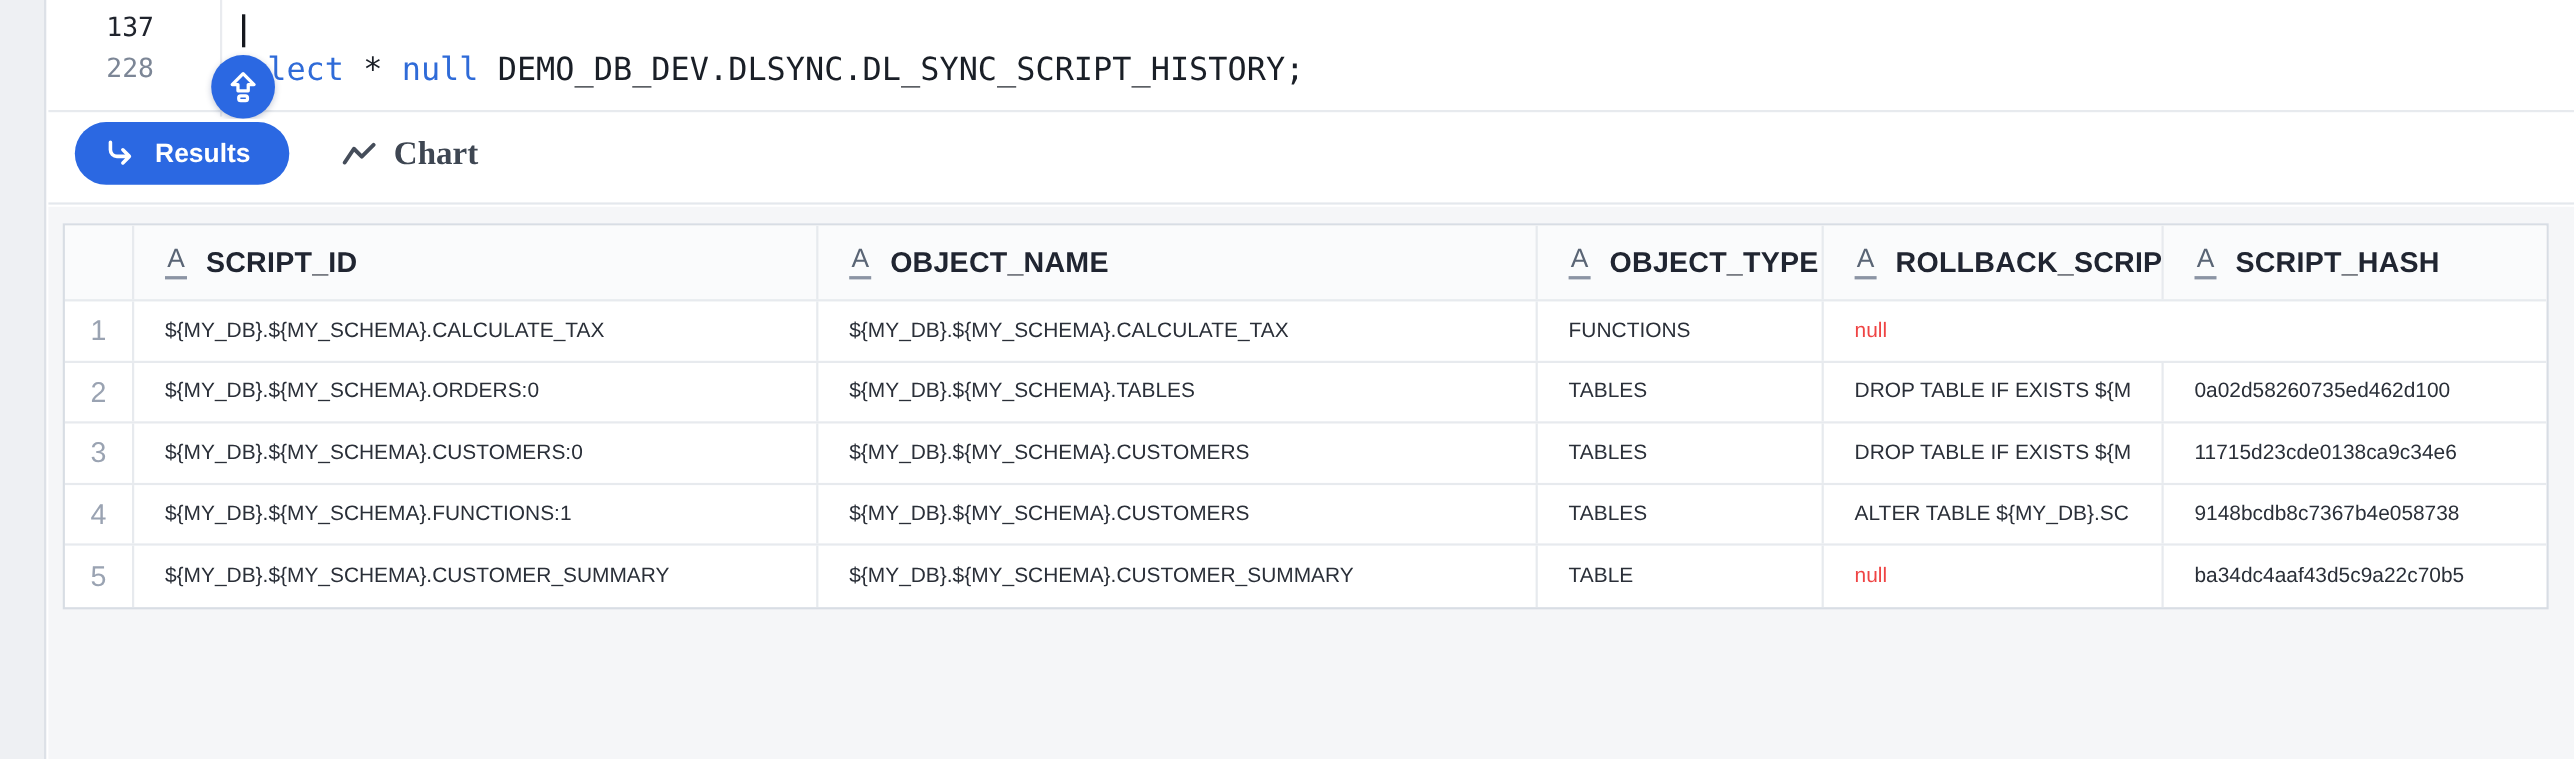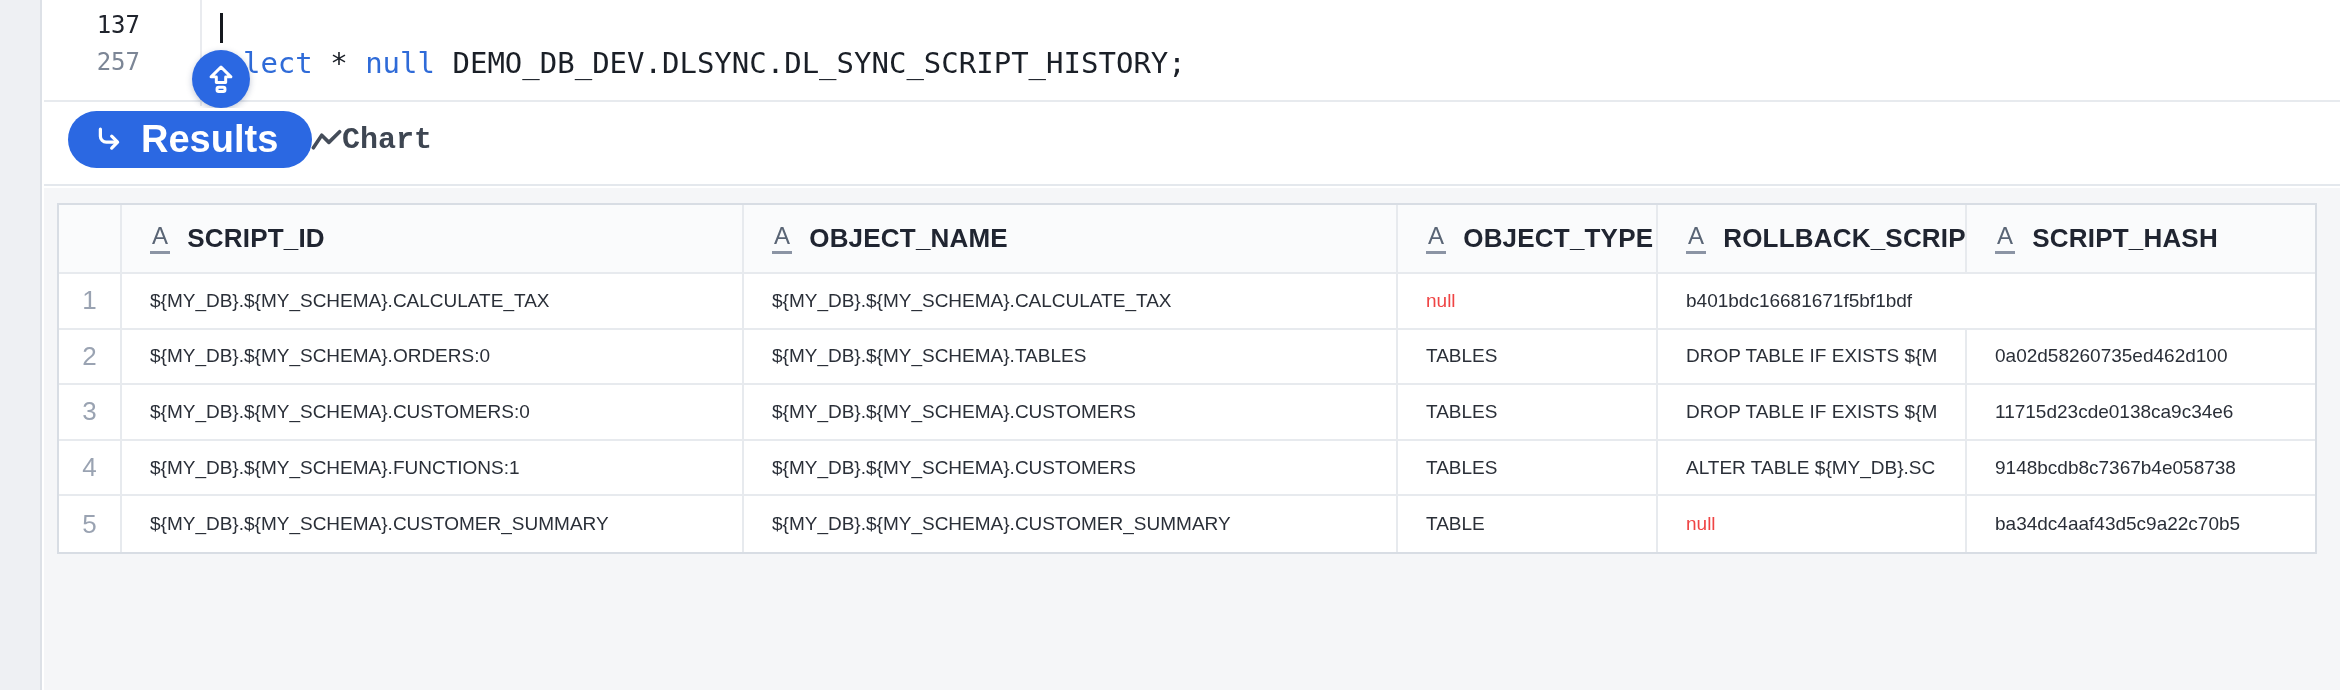--- a/index.html
+++ b/index.html
@@ -45,27 +45,27 @@
   }
   
   .toolbar{
     position:absolute;left:44px;top:108px;right:0;height:78px;
     background:#ffffff;border-bottom:2px solid #e4e8ed;box-sizing:border-box;
   }
   .results-pill{
     position:absolute;left:24px;top:3px;height:57px;min-width:195px;
     background:#2b68e2;border:none;border-radius:29px;
     display:flex;align-items:center;gap:17px;padding:0 34px 0 26px;box-sizing:border-box;
-    color:#ffffff;font-size:38px;font-weight:700;font-family:"Liberation Sans",sans-serif;
+    color:#ffffff;font-size:24px;font-weight:700;font-family:"Liberation Sans",sans-serif;
     cursor:pointer;
   }
   .chart-tab{
     position:absolute;left:255px;top:3px;height:57px;background:transparent;border:none;
-    display:flex;align-items:center;padding:0 12px;
-    color:#3e4652;font-size:30px;font-weight:700;font-family:Liberation Mono, monospace;
+    display:flex;align-items:center;gap:16px;padding:0 12px;
+    color:#3e4652;font-size:30px;font-weight:700;font-family:Liberation Serif, serif;
     cursor:pointer;
   }
   
   .content{
     position:absolute;left:44px;top:188px;right:0;bottom:0;background:#f5f6f8;
   }
   .results-grid{
     position:absolute;left:13px;top:15px;width:2260px;height:351px;
     background:#ffffff;border:2px solid #d8dde4;box-sizing:border-box;
     display:grid;grid-template-rows:69px repeat(5,1fr);
@@ -95,21 +95,21 @@
 </style>
 </head>
 <body>
 
 <div class="left-strip"></div>
 
 <div class="editor">
   <div class="gutter">
     <div class="ln">136</div>
     <div class="ln active">137</div>
-    <div class="ln">257</div>
+    <div class="ln">228</div>
   </div>
   <div class="gutter-border"></div>
   <div class="cursor"></div>
   <div class="code-line"><span class="kw">select</span><span> * </span><span class="kw">null</span><span> DEMO_DB_DEV.DLSYNC.DL_SYNC_SCRIPT_HISTORY;</span></div>
   <button class="run-btn">
     <span>
       <svg width="34" height="34" viewBox="0 0 24 24" fill="none" stroke="#ffffff" stroke-width="2.1" stroke-linejoin="round" stroke-linecap="round">
         <path d="M12 3.5 L19 10.5 H15.3 V14.5 H8.7 V10.5 H5 Z"></path>
         <rect x="9.2" y="17.8" width="5.6" height="3" rx="1.2"></rect>
       </svg>
@@ -161,22 +161,22 @@
       <div class="cell">
         <span class="type-icon">A</span>
         <span>SCRIPT_HASH</span>
       </div>
     </div>
 
     <div class="grid-row">
       <div class="cell rownum">1</div>
       <div class="cell">${MY_DB}.${MY_SCHEMA}.CALCULATE_TAX</div>
       <div class="cell">${MY_DB}.${MY_SCHEMA}.CALCULATE_TAX</div>
+      <div class="cell">FUNCTIONS</div>
       <div class="cell null-val">null</div>
-      <div class="cell">b401bdc16681671f5bf1bdf</div>
     </div>
 
     <div class="grid-row">
       <div class="cell rownum">2</div>
       <div class="cell">${MY_DB}.${MY_SCHEMA}.ORDERS:0</div>
       <div class="cell">${MY_DB}.${MY_SCHEMA}.TABLES</div>
       <div class="cell">TABLES</div>
       <div class="cell">DROP TABLE IF EXISTS ${M</div>
       <div class="cell">0a02d58260735ed462d100</div>
     </div>

